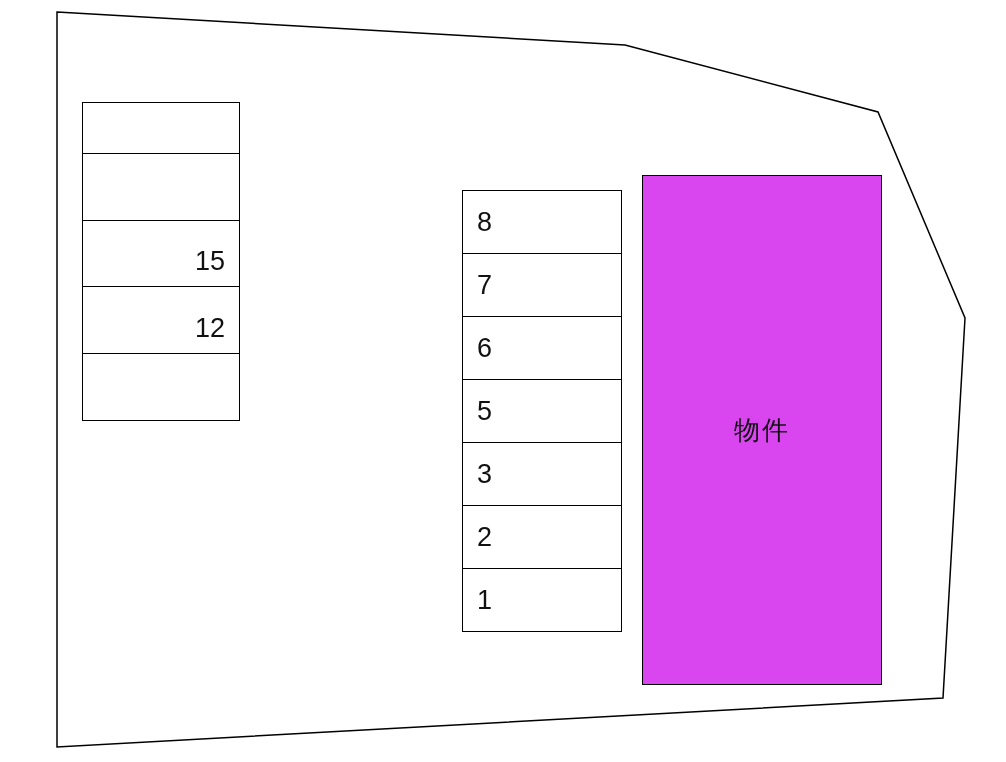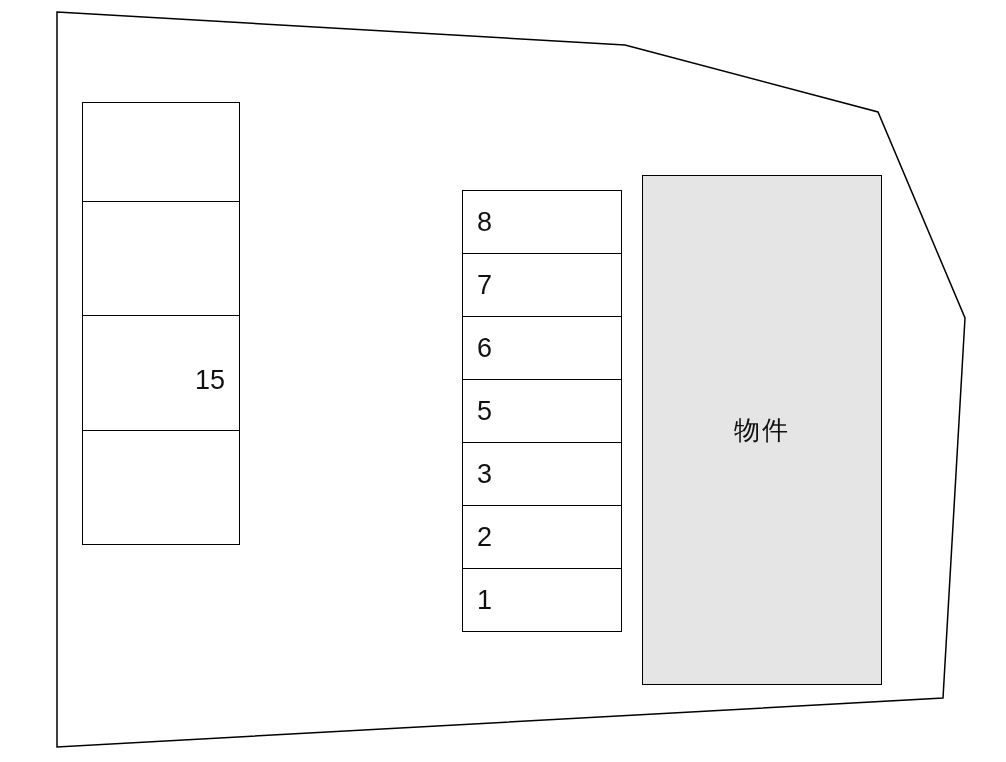--- a/index.html
+++ b/index.html
@@ -40,21 +40,21 @@
     color: #111111;
     line-height: 1;
   }
   .space-column .cell:last-child {
     border-bottom: none;
   }
   .left-col {
     left: 82px;
     top: 102px;
     width: 158px;
-    height: 443px;
+    height: 319px;
     gap: 16px;
   }
   .left-col .cell {
     justify-content: flex-end;
     padding-right: 14px;
   }
   .mid-col {
     left: 462px;
     top: 190px;
     width: 160px;
@@ -65,21 +65,21 @@
     padding-left: 14px;
   }
   .property-box {
     position: absolute;
     left: 642px;
     top: 175px;
     width: 240px;
     height: 510px;
     border: 1.5px solid #000;
     box-sizing: border-box;
-    background: #e5e5e5;
+    background: #d946ef;
     display: flex;
     align-items: center;
     justify-content: center;
     font-size: 26px;
     color: #111111;
     letter-spacing: 2px;
   }
 </style>
 </head>
 <body>
@@ -87,20 +87,21 @@
 <div class="canvas">
 
   <svg class="boundary-svg" viewBox="0 0 1006 762" xmlns="http://www.w3.org/2000/svg">
     <polygon points="57,12 625,45 878,112 965,318 943,698 57,747" fill="none" stroke="#000000" stroke-width="1.5"></polygon>
   </svg>
 
   <div class="space-column left-col">
     <div class="cell"></div>
     <div class="cell"></div>
     <div class="cell">15</div>
+    <div class="cell">12</div>
     <div class="cell"></div>
   </div>
 
   <div class="space-column mid-col">
     <div class="cell">8</div>
     <div class="cell">7</div>
     <div class="cell">6</div>
     <div class="cell">5</div>
     <div class="cell">3</div>
     <div class="cell">2</div>

